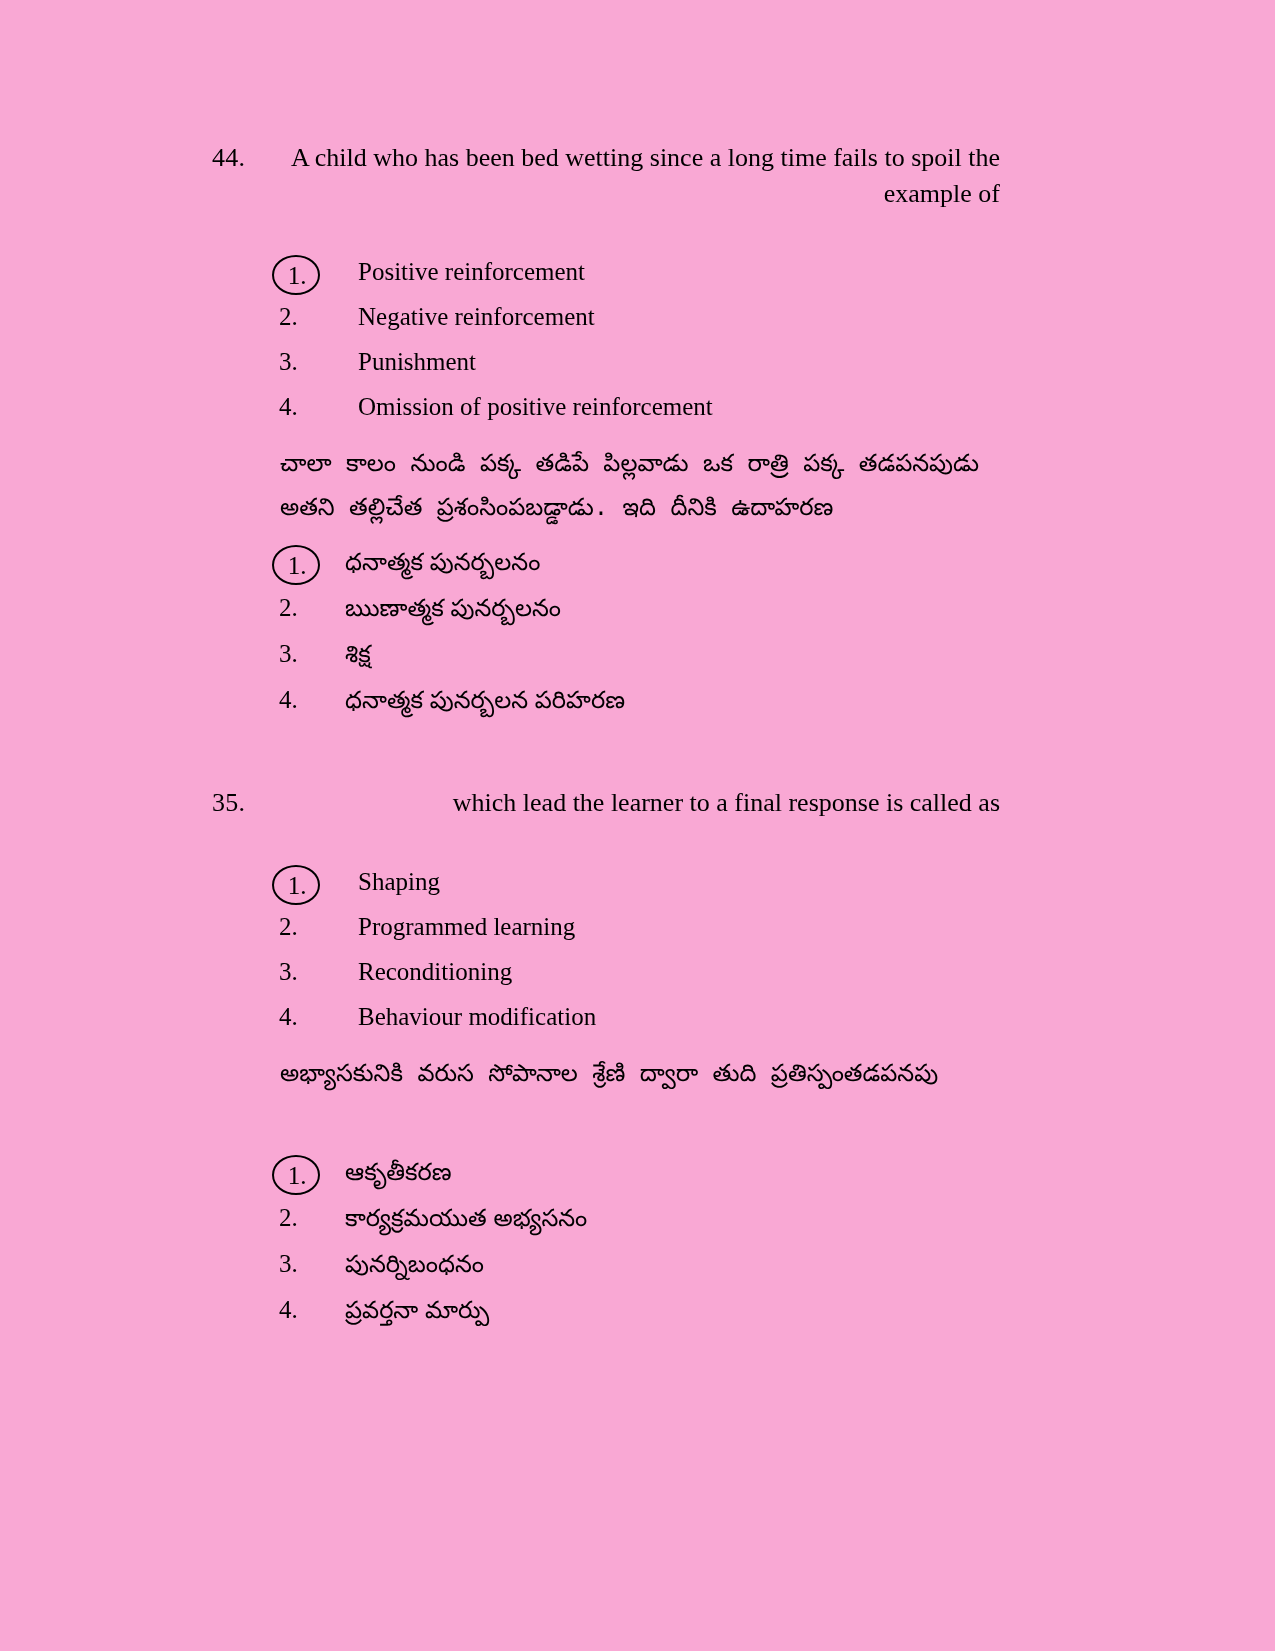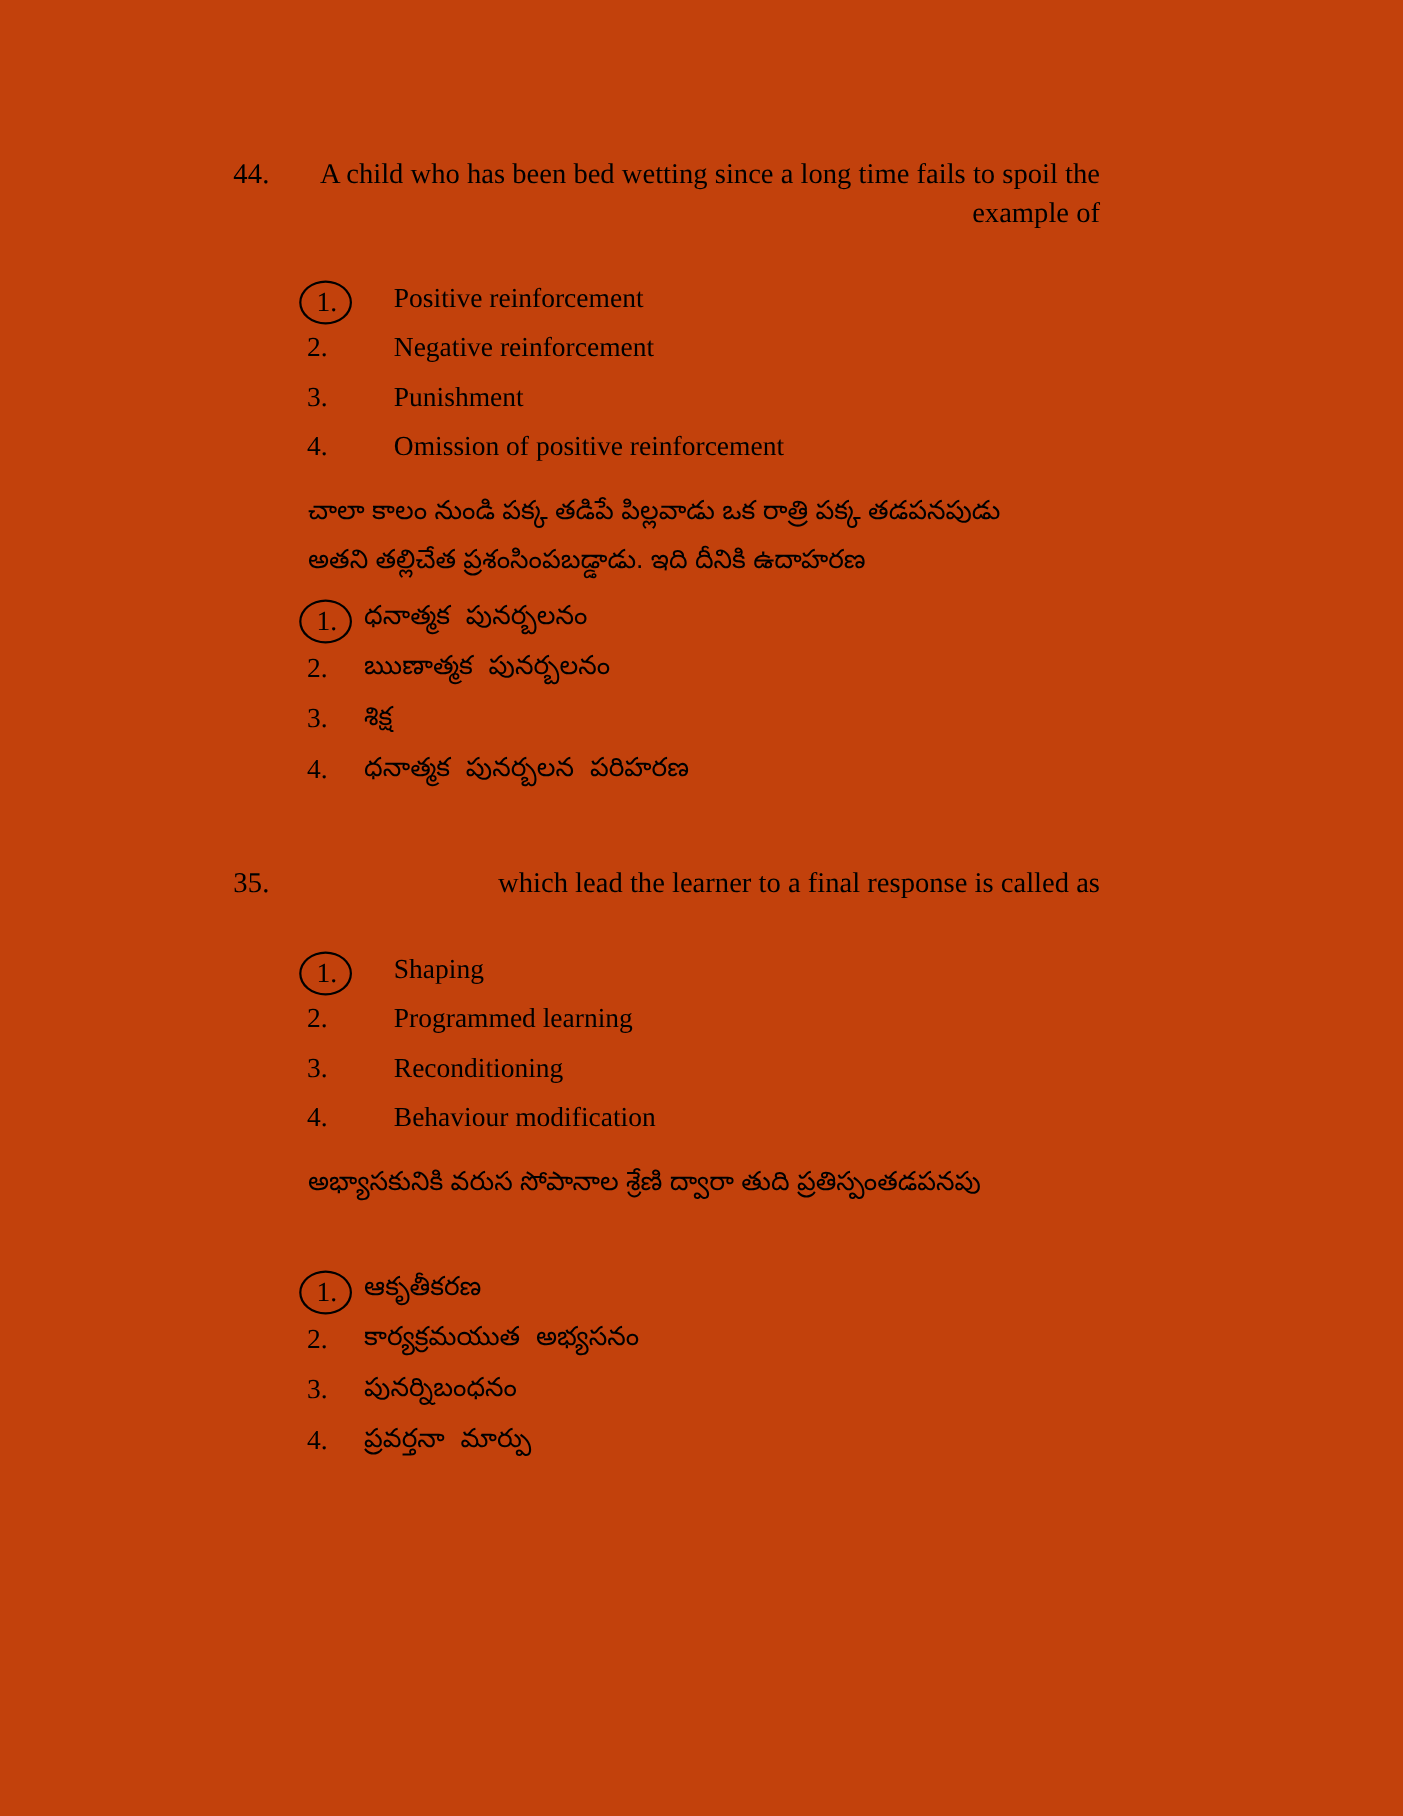--- a/index.html
+++ b/index.html
@@ -13,21 +13,21 @@
     position: relative;
     font-family: "Liberation Serif", "DejaVu Serif", serif;
     color: #000000;
     overflow: hidden;
   }
   .page {
     position: absolute;
     left: 0; top: 0;
     width: 1275px;
     height: 1651px;
-    background: #c2410c;
+    background: #f9a8d4;
   }
   .question-block {
     position: absolute;
     left: 0;
     width: 1275px;
   }
   .q-num {
     position: absolute;
     left: 212px;
     top: 0;
@@ -81,33 +81,33 @@
     top: 0;
     font-size: 25px;
     line-height: 34px;
     white-space: nowrap;
   }
   
   .tel-stem {
     position: absolute;
     left: 280px;
     width: 760px;
-    font-family: Liberation Sans, sans-serif;
+    font-family: Liberation Mono, monospace;
     font-size: 24px;
     line-height: 44px;
   }
   .tel-stem .stem-line {
     display: block;
     white-space: nowrap;
   }
   .tel-opt-text {
     position: absolute;
-    left: 331px;
-    top: 0;
-    font-family: Liberation Mono, monospace;
+    left: 345px;
+    top: 0;
+    font-family: Liberation Sans, sans-serif;
     font-size: 24px;
     line-height: 34px;
     white-space: nowrap;
     text-align: right;
   }
   .tel-opt-row {
     position: absolute;
     left: 0;
     width: 1275px;
     height: 45px;

